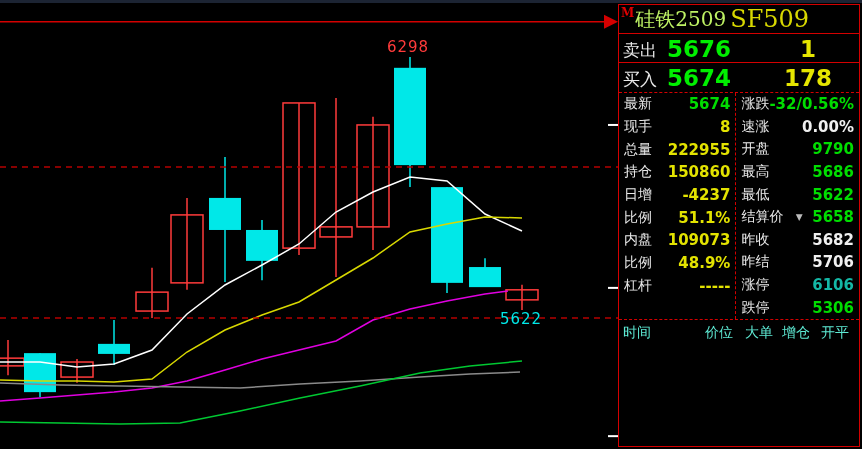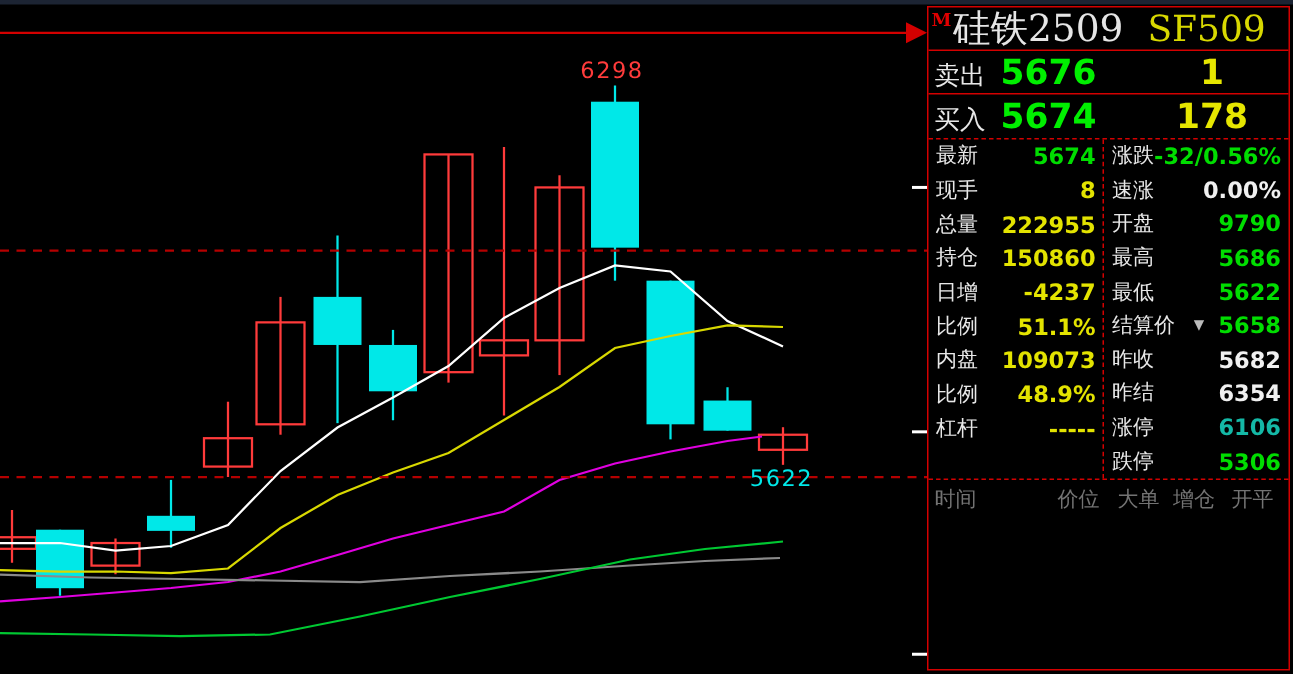--- a/index.html
+++ b/index.html
@@ -7,40 +7,40 @@
   body{position:relative;font-family:"DejaVu Sans","Liberation Sans",sans-serif}
   .topbar{position:absolute;left:0;top:0;width:862px;height:3px;background:#1c2433;z-index:6}
   .chart{position:absolute;left:0;top:0;width:618px;height:449px;z-index:1}
   .chart svg{position:absolute;left:0;top:0}
   .ch-label{position:absolute;transform:translateX(-50%);font-size:15px;font-weight:normal;z-index:3;letter-spacing:1px}
   .ch-label.high{color:#ff3b3b}
   .ch-label.low{color:#00e8e8}
   .panel{position:absolute;left:618px;top:4px;width:242px;height:443px;border:1px solid #d40000;background:#000;z-index:5}
   .p-title{height:29px;border-bottom:1px solid #d40000;display:flex;align-items:flex-start;padding-left:2px;font-family:"DejaVu Serif","Liberation Serif",serif;white-space:nowrap}
   .p-title .m{color:#e00000;font-size:12px;font-weight:bold;margin:1px 1px 0 0}
-  .p-title .tname{color:#e5e5e5;font-size:25px;line-height:28px}
-  .p-title .tcode{color:#d8d800;font-size:24px;line-height:28px;margin-left:16px}
+  .p-title .tname{color:#bef264;font-size:20px;line-height:28px}
+  .p-title .tcode{color:#d8d800;font-size:24px;line-height:28px;margin-left:4px}
   .p-row{height:29px;position:relative;border-bottom:1px solid #d40000}
   .p-row.bid{height:30px;border-bottom:1px dashed #d40000}
   .p-row .rlabel{position:absolute;left:4px;top:5px;font-size:17px;color:#e8e8e8;font-family:"DejaVu Serif","Liberation Serif",serif}
   .p-row .rprice{position:absolute;left:48px;width:115px;top:2px;text-align:left;font-size:23px;font-weight:bold;color:#00ef00}
   .p-row .rvol{position:absolute;left:150px;width:78px;top:2px;text-align:center;font-size:23px;font-weight:bold;color:#e6e600}
   .p-stats{height:227px;display:flex;border-bottom:1px dashed #d40000}
   .p-stats .col{flex:1;display:flex;flex-direction:column}
   .p-stats .col.left{border-right:1px dashed #d40000}
   .stat-row{height:22.7px;display:flex;justify-content:space-between;align-items:center;padding:0 5px;overflow:hidden}
   .stat-row .slabel{font-size:14px;color:#e8e8e8;font-family:"DejaVu Serif","Liberation Serif",serif;white-space:nowrap}
   .stat-row .svalue{font-size:15px;font-weight:bold;white-space:nowrap}
   .caret{color:#bbbbbb;font-size:9px;margin-left:3px}
   .c-green{color:#00dd00}
   .c-yellow{color:#e3e300}
   .c-white{color:#f0f0f0}
   .c-red{color:#14b8a6}
   .p-tape-header{height:23px;position:relative}
-  .p-tape-header span{position:absolute;top:4px;font-size:14px;color:#737373;font-family:"DejaVu Serif","Liberation Serif",serif;white-space:nowrap}
+  .p-tape-header span{position:absolute;top:4px;font-size:14px;color:#5eead4;font-family:"DejaVu Serif","Liberation Serif",serif;white-space:nowrap}
   .p-tape{flex:1}
 </style>
 </head>
 <body>
 
 <div class="chart">
   <svg width="618" height="449" viewBox="0 0 618 449">
       <line x1="8" x2="8" y1="340.011583011583" y2="375.1467181467182" stroke="#ff3b3b" stroke-width="1.5"></line>
       <rect x="-8" y="358.1583011583012" width="32" height="7.7220077220077314" fill="none" stroke="#ff3b3b" stroke-width="1.5"></rect>
       <line x1="40" x2="40" y1="353.13899613899616" y2="397.1544401544402" stroke="#00e8e8" stroke-width="1.5"></line>
@@ -170,21 +170,21 @@
           <span class="slabel">结算价</span>
           <span class="caret">▼</span>
           <span class="svalue c-green">5658</span>
         </div>
         <div class="stat-row">
           <span class="slabel">昨收</span>
           <span class="svalue c-white">5682</span>
         </div>
         <div class="stat-row">
           <span class="slabel">昨结</span>
-          <span class="svalue c-white">6354</span>
+          <span class="svalue c-white">5706</span>
         </div>
         <div class="stat-row">
           <span class="slabel">涨停</span>
           <span class="svalue c-red">6106</span>
         </div>
         <div class="stat-row">
           <span class="slabel">跌停</span>
           <span class="svalue c-green">5306</span>
         </div>
       </div>

